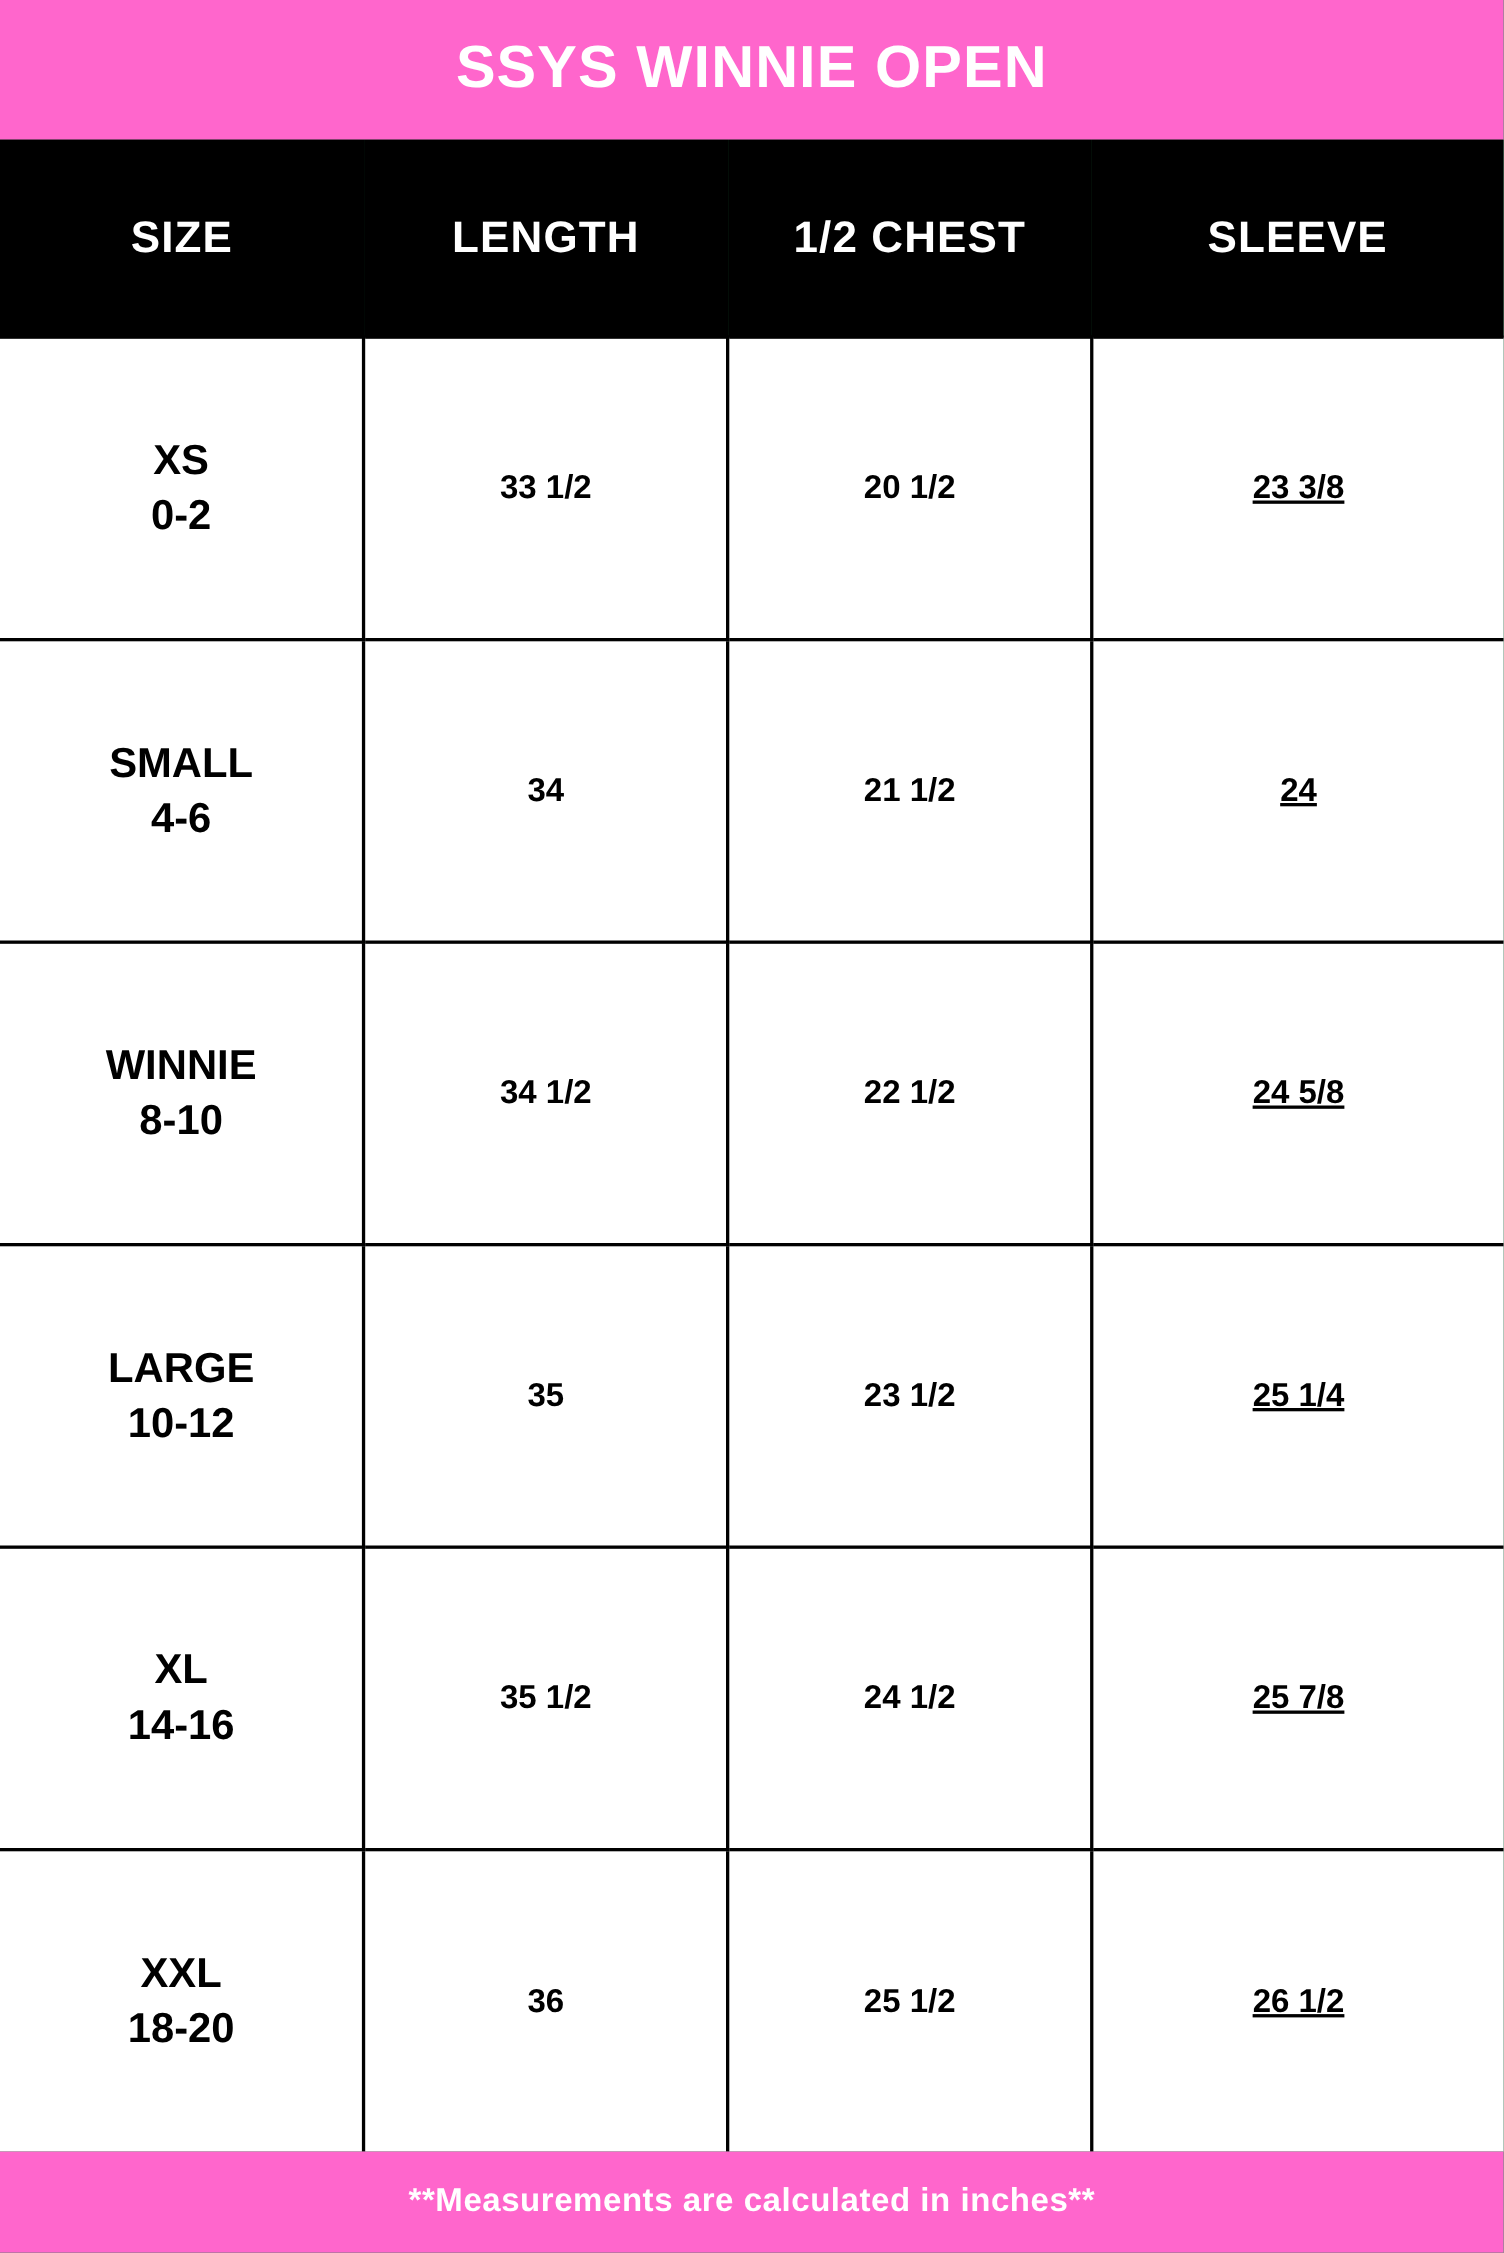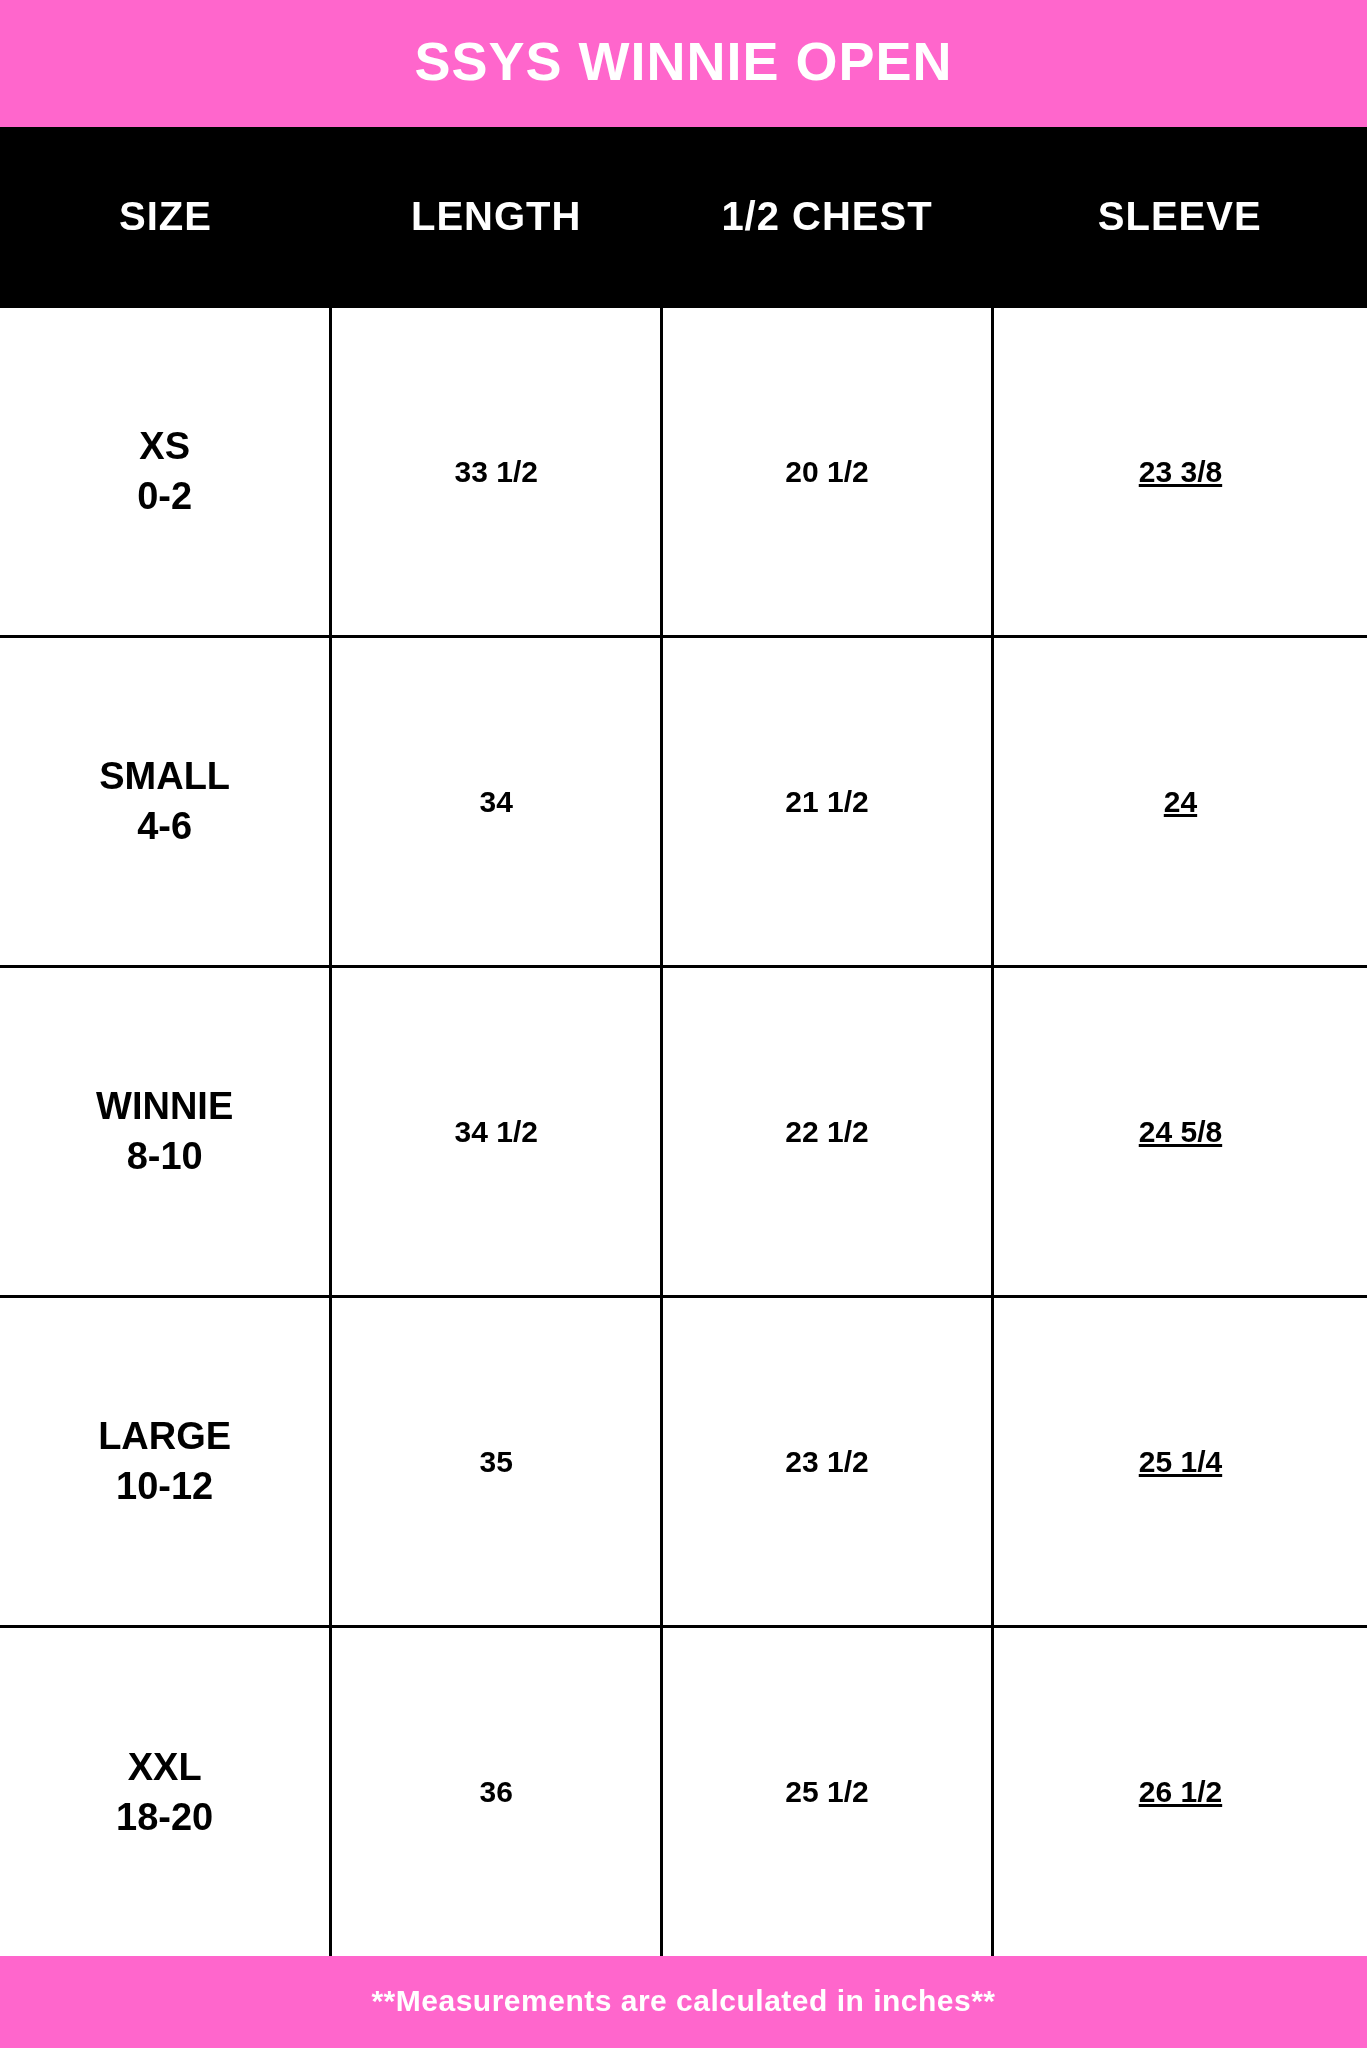--- a/index.html
+++ b/index.html
@@ -143,20 +143,29 @@
         <td class="size-cell">
           <span class="size-name">LARGE</span>
           <span class="size-range">10-12</span>
         </td>
         <td>35</td>
         <td>23 1/2</td>
         <td>25 1/4</td>
       </tr>
       <tr>
         <td class="size-cell">
+          <span class="size-name">XL</span>
+          <span class="size-range">14-16</span>
+        </td>
+        <td>35 1/2</td>
+        <td>24 1/2</td>
+        <td>25 7/8</td>
+      </tr>
+      <tr>
+        <td class="size-cell">
           <span class="size-name">XXL</span>
           <span class="size-range">18-20</span>
         </td>
         <td>36</td>
         <td>25 1/2</td>
         <td>26 1/2</td>
       </tr>
     </tbody>
   </table>
 

